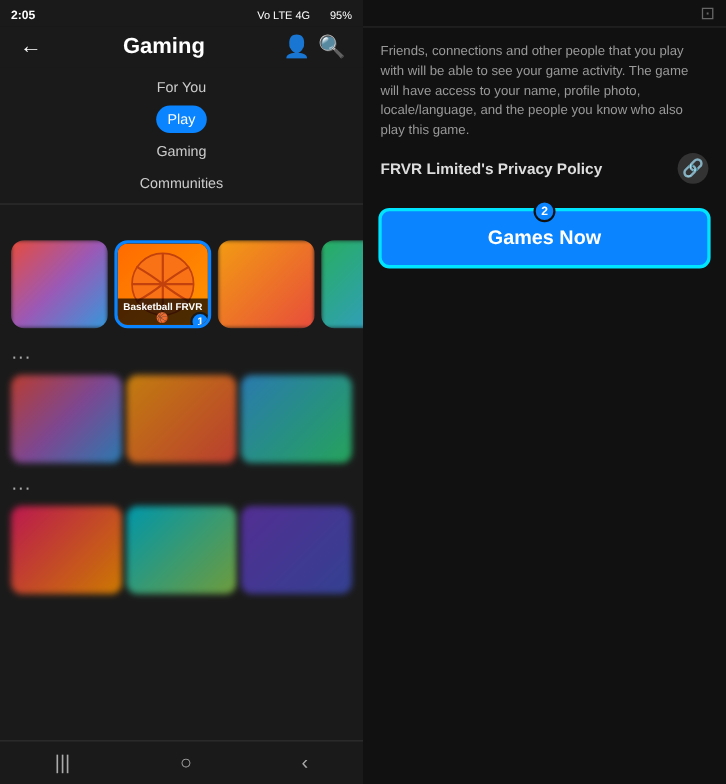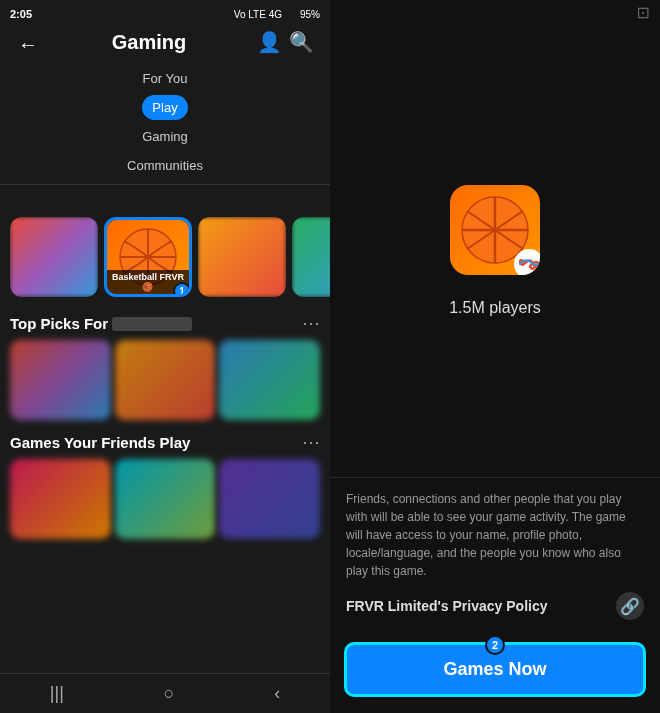--- a/index.html
+++ b/index.html
@@ -446,38 +446,31 @@
         <div class="blur-thumb game-grid-2" style="width:100%;height:100%;filter:blur(2px)"></div>
       </div>
 
       <div class="game-thumb">
         <div class="blur-thumb game-grid-3" style="width:100%;height:100%;filter:blur(2px)"></div>
       </div>
     </div>
 
     <div class="section">
       <div class="section-header">
-        <div class="section-title">
-          <span>Top Picks For</span>
-          <span class="section-title-blur"></span>
-        </div>
         <span class="section-more">···</span>
       </div>
       <div class="game-grid">
         <div class="game-cell cell-colors-1" style="filter:blur(3px) brightness(0.8)"></div>
         <div class="game-cell cell-colors-2" style="filter:blur(3px) brightness(0.8)"></div>
         <div class="game-cell cell-colors-3" style="filter:blur(3px) brightness(0.8)"></div>
       </div>
     </div>
 
     <div class="section">
       <div class="section-header">
-        <div class="section-title">
-          <span>Games Your Friends Play</span>
-        </div>
         <span class="section-more">···</span>
       </div>
       <div class="game-grid">
         <div class="game-cell cell-colors-4" style="filter:blur(3px) brightness(0.8)"></div>
         <div class="game-cell cell-colors-5" style="filter:blur(3px) brightness(0.8)"></div>
         <div class="game-cell cell-colors-6" style="filter:blur(3px) brightness(0.8)"></div>
       </div>
     </div>
 
   </div>
@@ -489,40 +482,20 @@
   </div>
 
 </div>
 
 <div class="right-panel">
 
   <div class="right-top-bar">
     <span class="gamepad-icon">⊡</span>
   </div>
 
-  <div class="game-hero">
-    <div class="game-icon-large">
-      <svg class="bball-svg-large" viewBox="0 0 70 70">
-        <circle cx="35" cy="35" r="33" fill="#f97316"></circle>
-        <circle cx="35" cy="35" r="33" fill="none" stroke="#c2410c" stroke-width="1.5"></circle>
-        <path d="M35 2 Q35 35 35 68" stroke="#c2410c" stroke-width="2.5" fill="none"></path>
-        <path d="M2 35 Q35 35 68 35" stroke="#c2410c" stroke-width="2.5" fill="none"></path>
-        <path d="M7 16 Q22 26 35 35 Q48 44 63 54" stroke="#c2410c" stroke-width="2" fill="none"></path>
-        <path d="M7 54 Q22 44 35 35 Q48 26 63 16" stroke="#c2410c" stroke-width="2" fill="none"></path>
-      </svg>
-      <div class="infinity-badge">
-        <svg width="20" height="14" viewBox="0 0 20 14">
-          <path d="M5 7 C5 4 2 2 1 4 C0 6 3 9 5 7 C7 5 10 2 12 4 C14 6 17 9 15 11 C13 13 10 10 12 8 C14 6 17 4 19 6 C20 8 18 11 16 10" stroke="#e74c3c" stroke-width="2.5" fill="none" stroke-linecap="round"></path>
-          <path d="M1 7 C3 4 7 2 10 4 C13 6 17 10 19 7" stroke="#3498db" stroke-width="2" fill="none" stroke-linecap="round"></path>
-        </svg>
-      </div>
-    </div>
-
-    <div class="players-count">1.5M players</div>
-  </div>
 
   <div class="privacy-section">
     <p class="privacy-text">Friends, connections and other people that you play with will be able to see your game activity. The game will have access to your name, profile photo, locale/language, and the people you know who also play this game.</p>
     <div class="privacy-link">
       <span>FRVR Limited's Privacy Policy</span>
       <div class="link-icon">🔗</div>
     </div>
   </div>
 
   <div class="play-now-container">

